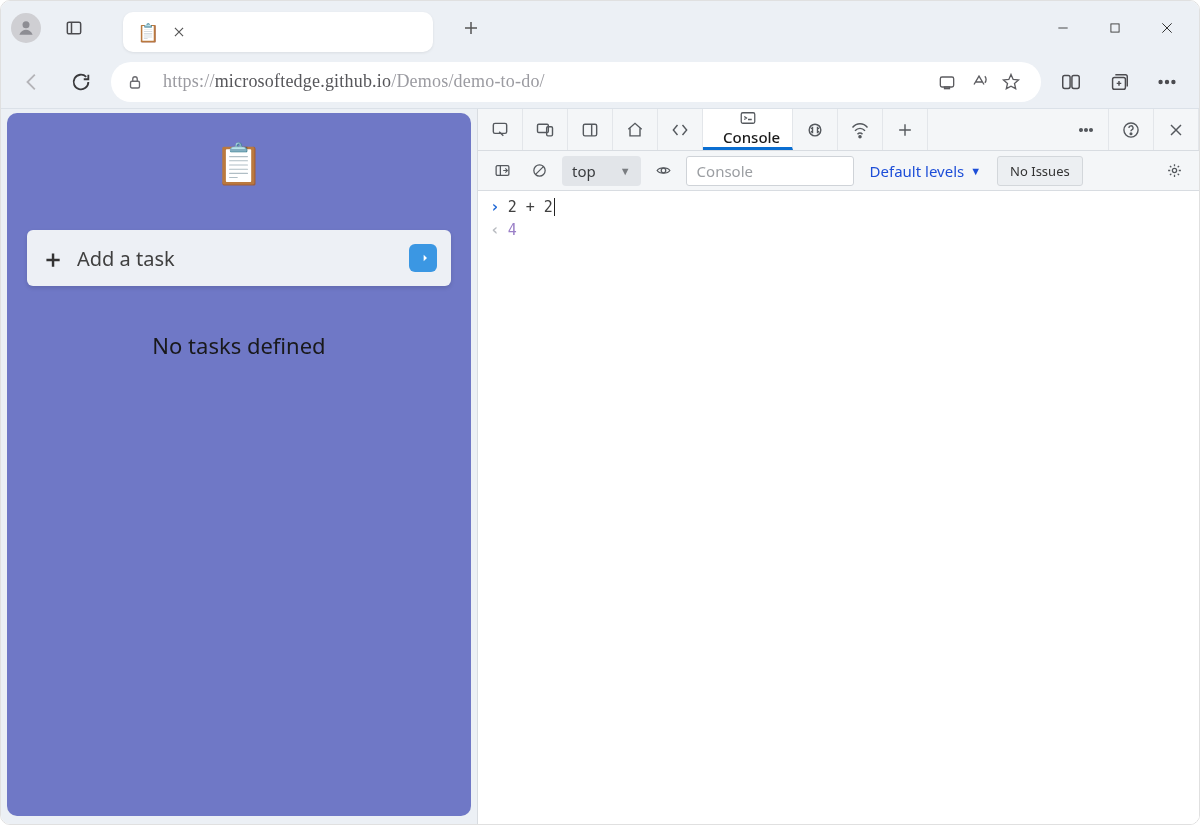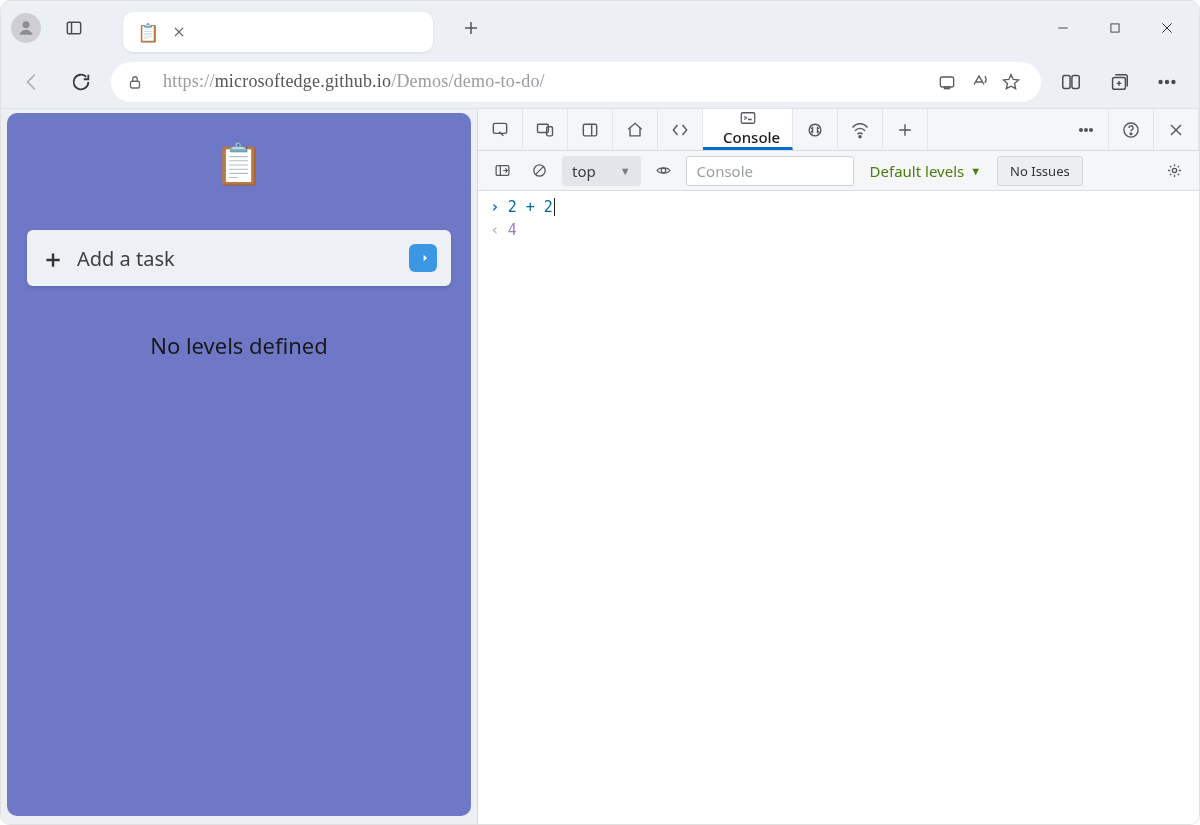--- a/index.html
+++ b/index.html
@@ -141,34 +141,34 @@
   }
   .ctx-select .caret { font-size:11px; color:#7a7d81;}
   .filter-box {
     flex:0 0 168px; height:30px; background:#fff;
     border:1px solid #cfd3d8; border-radius:3px;
     display:flex; align-items:center; padding:0 10px;
     color:#9b9ea2; font-size:15px;
   }
   .levels {
     display:flex; align-items:center; gap:6px;
-    font-size:15px; color:#4d7c0f; padding:0 8px;
+    font-size:15px; color:#1d4ed8; padding:0 8px;
   }
   .issues-btn {
     background:#eceff2; border:1px solid #d3d7db;
     height:30px; padding:0 12px; border-radius:3px;
     display:flex; align-items:center; font-size:13px; color:#333;
   }
   .dt-toolbar .spacer { flex:1; }
 
   .console-body { flex:1; font-family: Consolas, Menlo, monospace; font-size:15px; padding:4px 0; background:#fff;}
   .con-line { display:flex; align-items:center; padding:2px 12px; }
   .con-caret { color:#2169d6; font-weight:700; margin-right:8px; font-size:16px;}
   .con-caret.out { color:#b9bcc1; transform:scaleX(-1); display:inline-block;}
-  .con-input .expr { color:#0369a1; }
+  .con-input .expr { color:#404040; }
   .con-input .cursor {
     display:inline-block; width:1px; height:18px; background:#222;
     vertical-align:-3px; margin-left:1px;
   }
   .con-output .val { color:#9a7fc7; }
 
 </style>
 </head>
 <body>
 
@@ -298,21 +298,21 @@
       <div class="task-input-row">
         <span class="plus">＋</span>
         <span class="txt">Add a task</span>
         <span class="go">
           <svg viewBox="0 0 24 24">
               <path d="M5 12h12M13 7l5 5-5 5"></path>
             </svg>
         </span>
       </div>
 
-      <div class="empty-text">No levels defined</div>
+      <div class="empty-text">No tasks defined</div>
     </div>
   </div>
 
   <div class="devtools">
     <div class="dt-tabs">
       <div class="dt-group">
         <div class="dt-tab">
           <svg viewBox="0 0 24 24">
               <rect x="4" y="4" width="16" height="12" rx="2"></rect>
               <path d="M11 14l5 5"></path>

